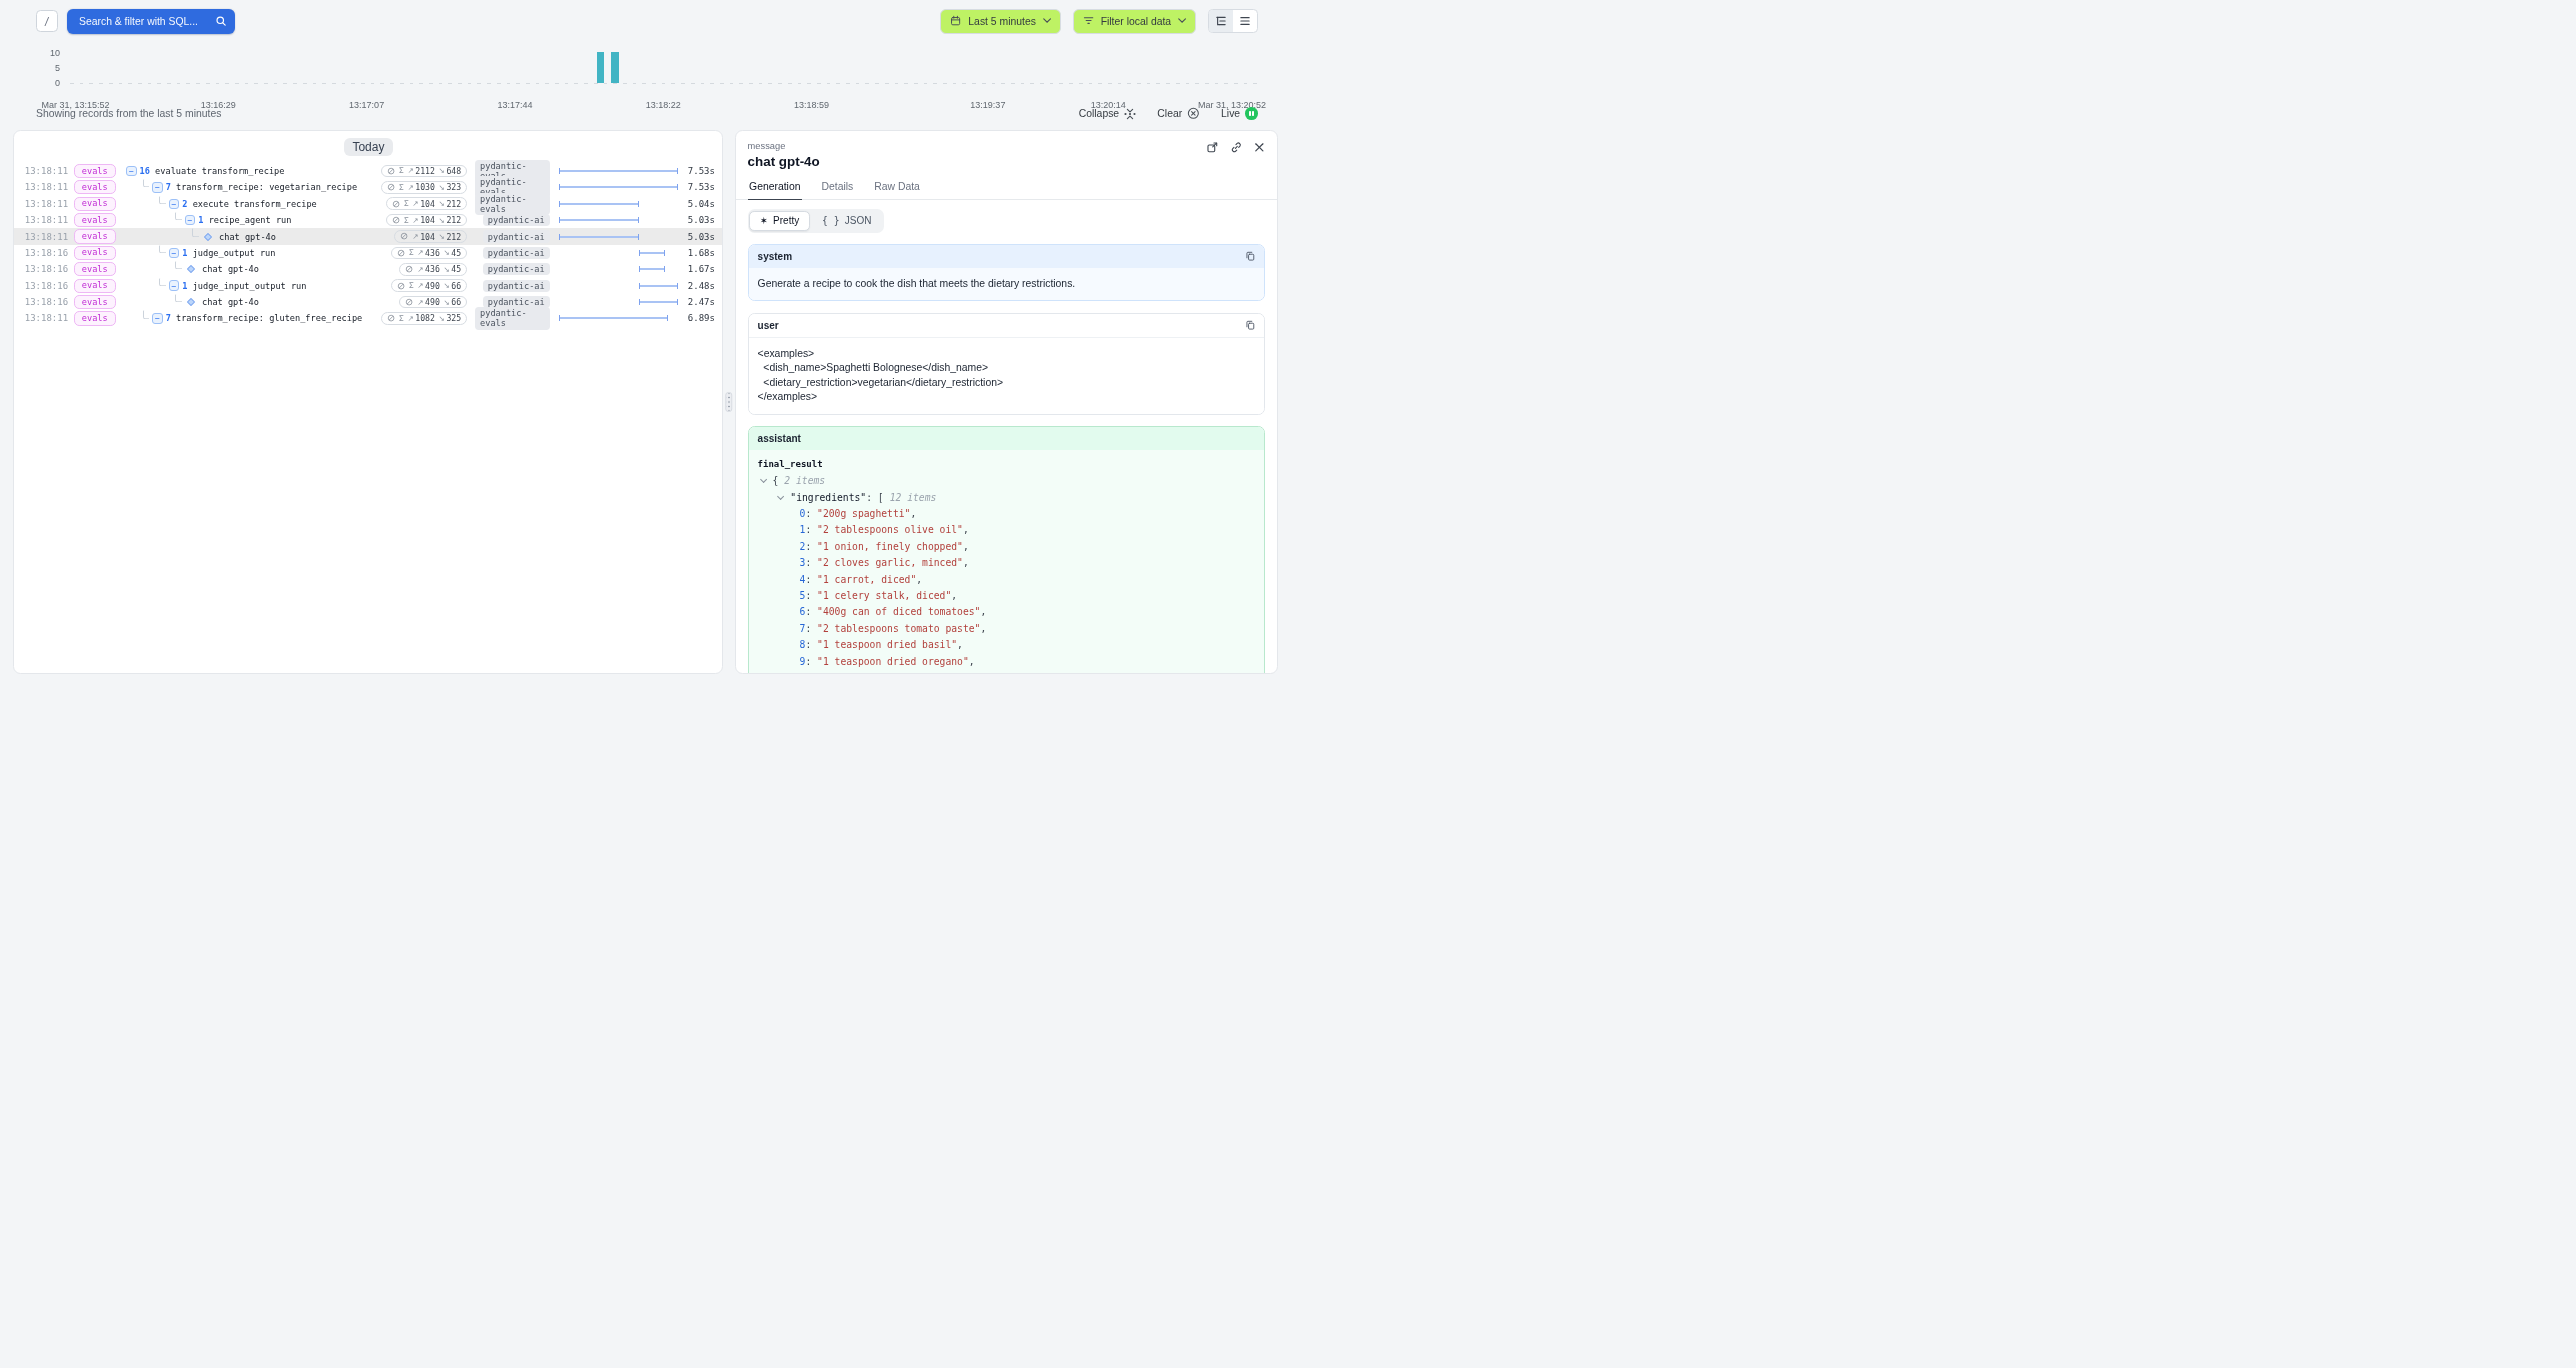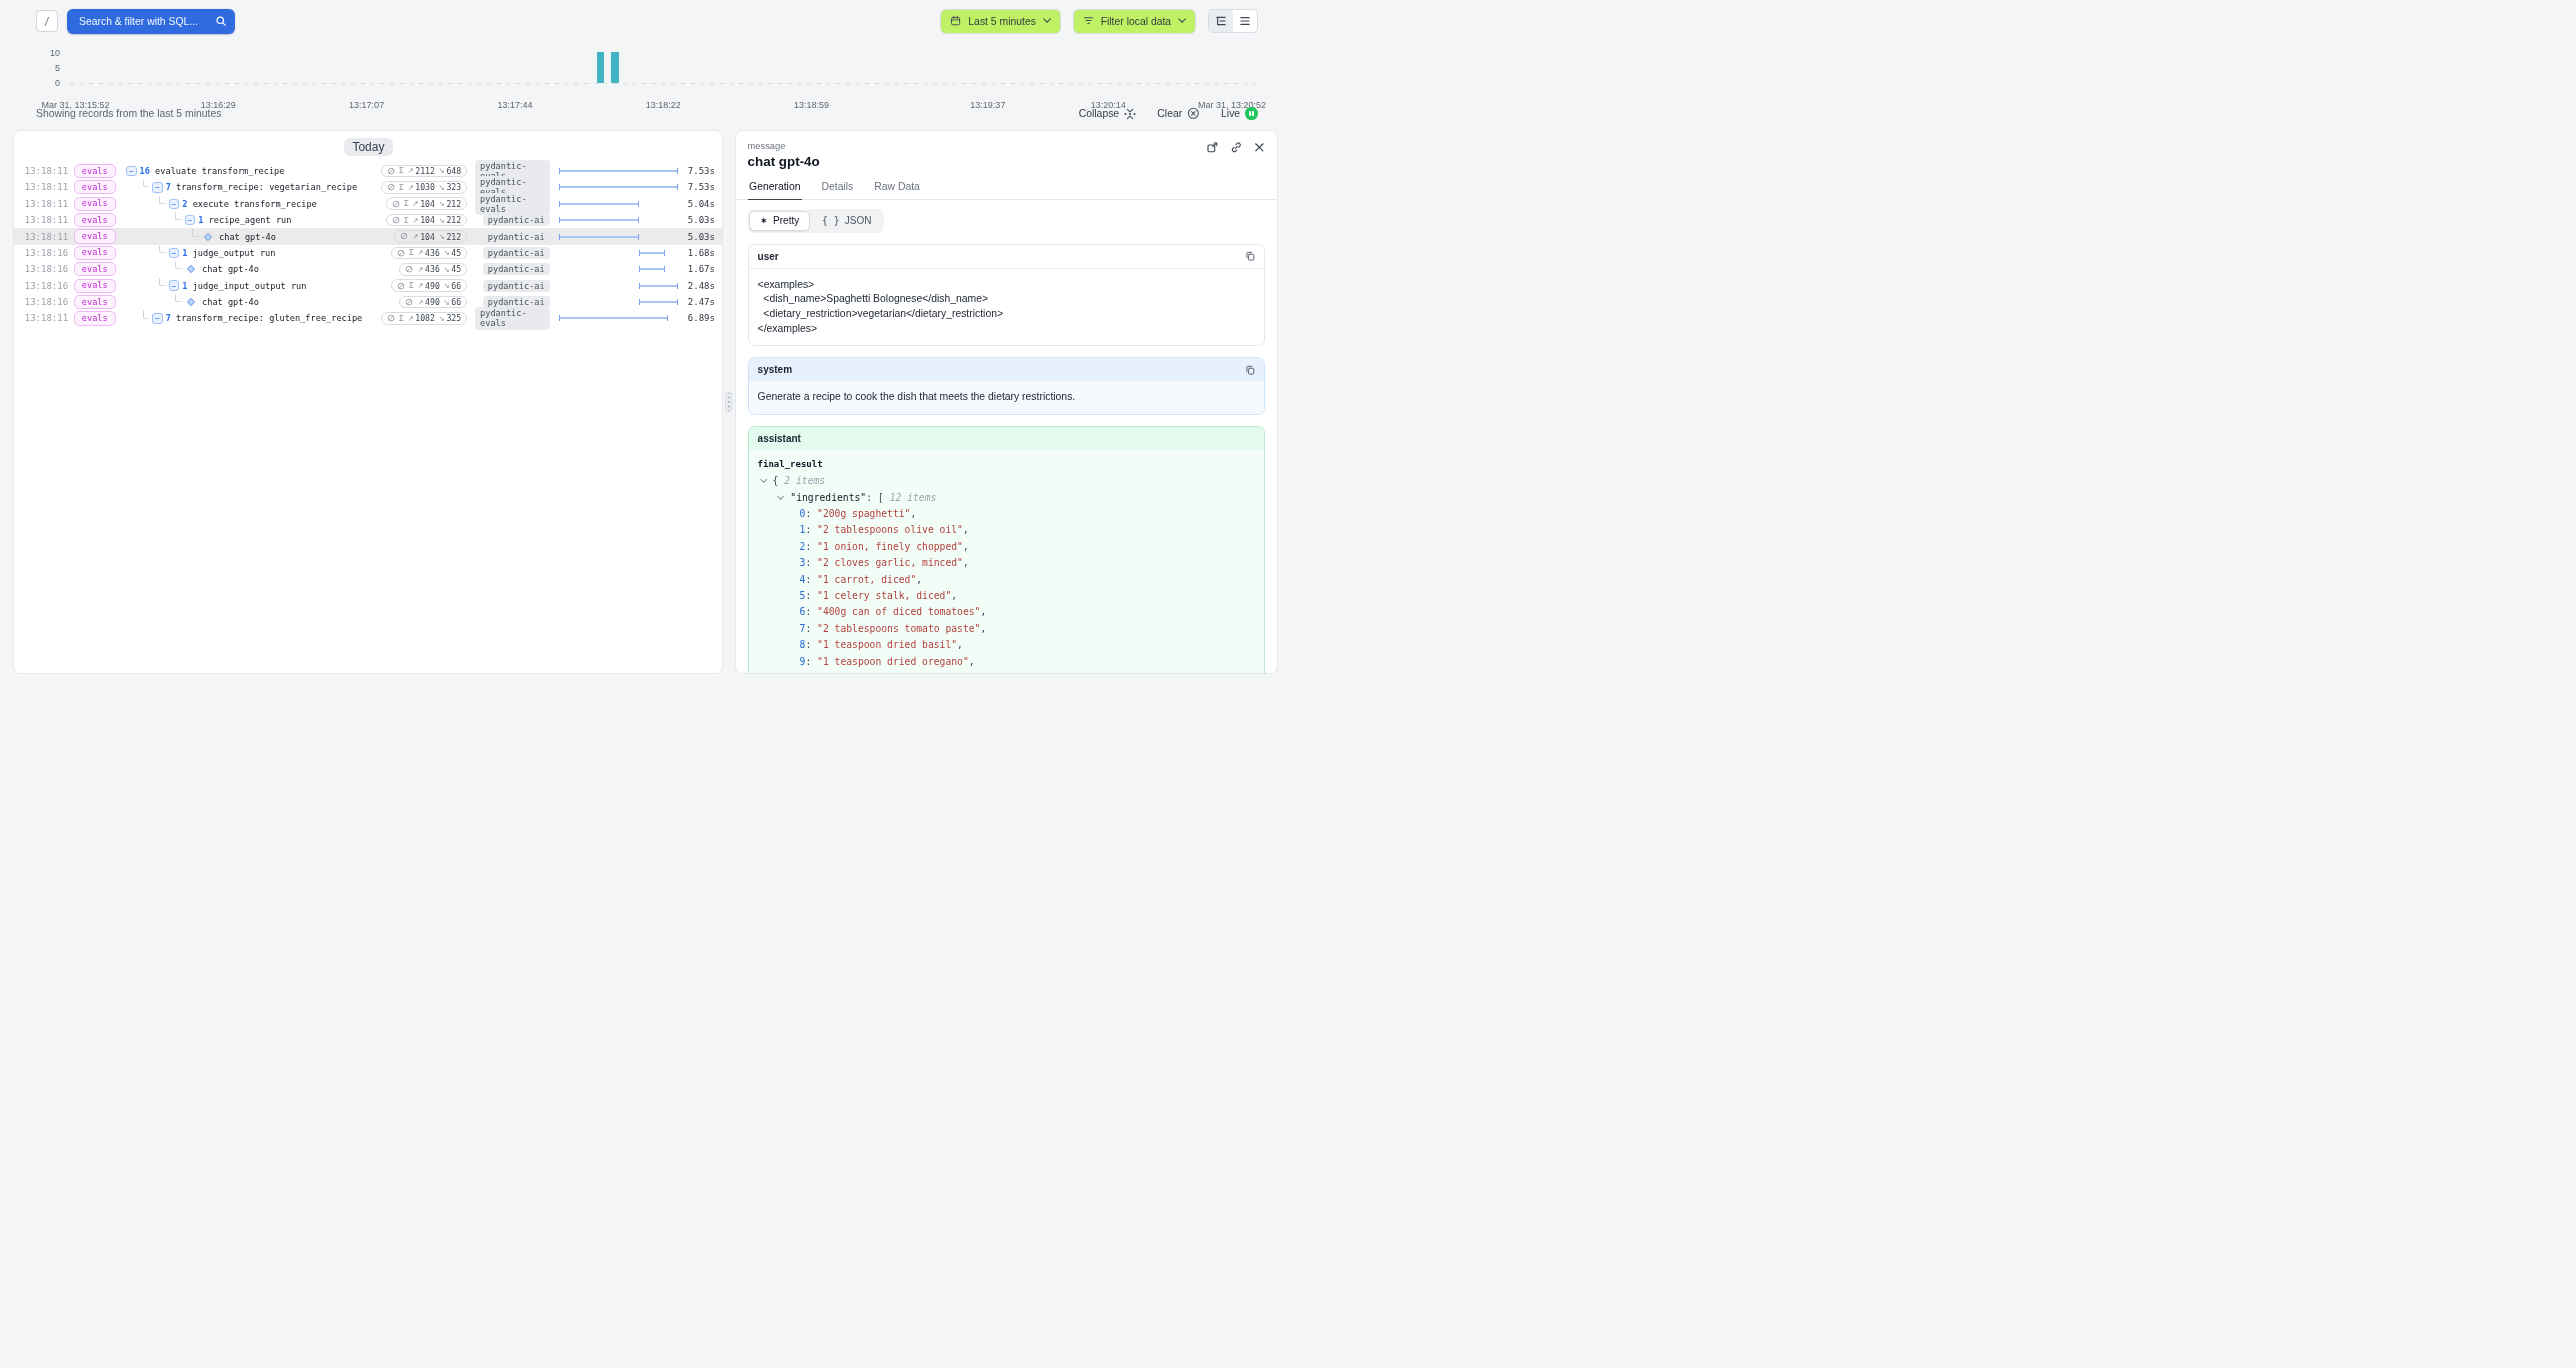--- a/index.html
+++ b/index.html
@@ -604,50 +604,50 @@
             <span class="vm-ic">✶</span>
             <span>Pretty</span>
           </div>
           <div class="vm">
             <span class="vm-ic mono">{ }</span>
             <span>JSON</span>
           </div>
         </div>
 
       
+      <div class="msg-card card-system">
+        <div class="msg-head">
+          <span>system</span>
+          <span class="copy-ic">
+            <svg width="10.4" height="10.4" viewBox="0 0 16 16" fill="none" stroke="currentColor" stroke-width="1.4" stroke-linecap="round" stroke-linejoin="round">
+              <rect x="5.5" y="5" width="8" height="9" rx="1.5"></rect>
+                <path d="M3 10.5 V3.5 A1.5 1.5 0 0 1 4.5 2 H10.5"></path>
+            </svg>
+          </span>
+        </div>
+        <div class="msg-body">Generate a recipe to cook the dish that meets the dietary restrictions.</div>
+      </div>
+
+      
       <div class="msg-card card-user">
         <div class="msg-head">
           <span>user</span>
           <span class="copy-ic">
             <svg width="10.4" height="10.4" viewBox="0 0 16 16" fill="none" stroke="currentColor" stroke-width="1.4" stroke-linecap="round" stroke-linejoin="round">
               <rect x="5.5" y="5" width="8" height="9" rx="1.5"></rect>
                 <path d="M3 10.5 V3.5 A1.5 1.5 0 0 1 4.5 2 H10.5"></path>
             </svg>
           </span>
         </div>
         <div class="msg-body">
             <div>&lt;examples&gt;</div>
             <div>  &lt;dish_name&gt;Spaghetti Bolognese&lt;/dish_name&gt;</div>
             <div>  &lt;dietary_restriction&gt;vegetarian&lt;/dietary_restriction&gt;</div>
             <div>&lt;/examples&gt;</div>
           </div>
-      </div>
-
-      
-      <div class="msg-card card-system">
-        <div class="msg-head">
-          <span>system</span>
-          <span class="copy-ic">
-            <svg width="10.4" height="10.4" viewBox="0 0 16 16" fill="none" stroke="currentColor" stroke-width="1.4" stroke-linecap="round" stroke-linejoin="round">
-              <rect x="5.5" y="5" width="8" height="9" rx="1.5"></rect>
-                <path d="M3 10.5 V3.5 A1.5 1.5 0 0 1 4.5 2 H10.5"></path>
-            </svg>
-          </span>
-        </div>
-        <div class="msg-body">Generate a recipe to cook the dish that meets the dietary restrictions.</div>
       </div>
 
       
       <div class="msg-card card-assistant">
         <div class="msg-head">
           <span>assistant</span>
         </div>
         <div class="msg-body">
           <div class="final-label">final_result</div>
           <div class="json-tree">

